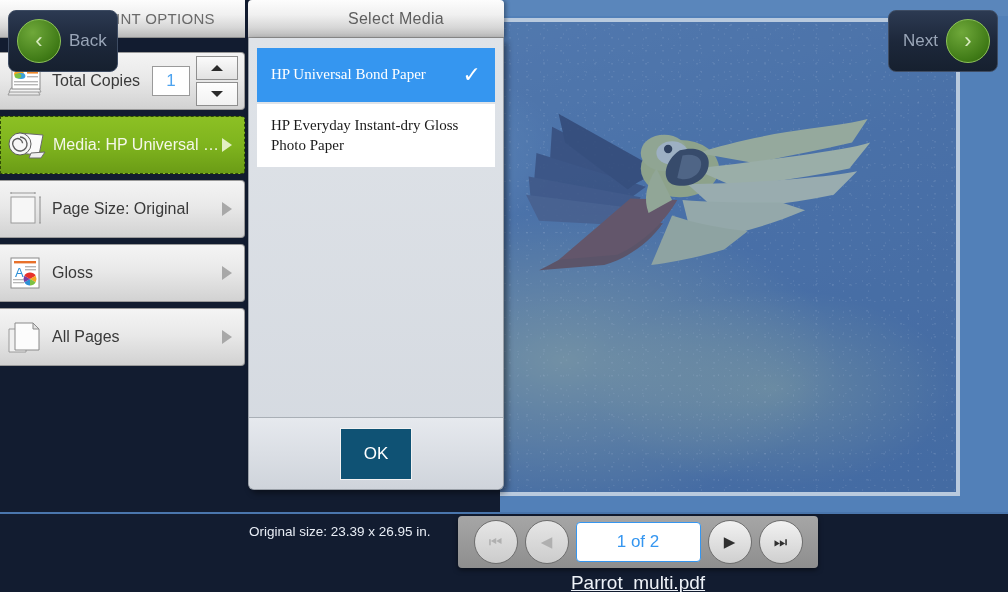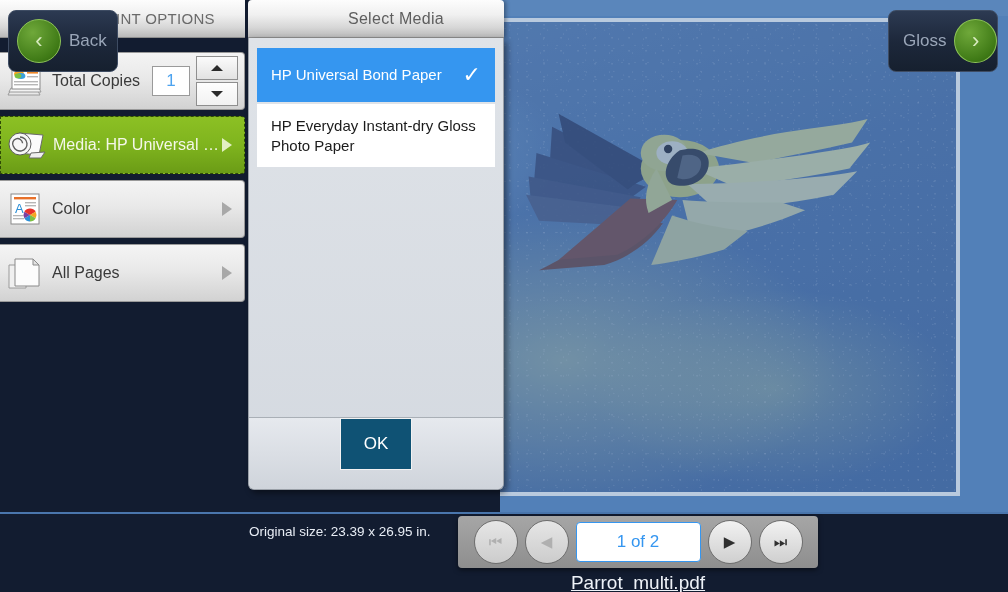--- a/index.html
+++ b/index.html
@@ -123,30 +123,31 @@
   }
   .media-list {
     position: absolute; left: 8px; right: 8px; top: 10px;
     background: #dfe3e8;
   }
   .media-item {
     padding: 12px 14px; font-size: 15px; color: #1b1b1b;
     background: #ffffff; line-height: 1.3;
     display: flex; align-items: center; justify-content: space-between; gap: 8px;
     min-height: 54px;
+    font-family: Liberation Serif, serif;
   }
   .media-item.sel { background: #3596f0; color: #fff; }
   .check { font-size: 22px; line-height: 1; color: #fff; }
   .media-sep { height: 2px; background: #dfe3e8; }
   .media-footer {
     position: absolute; left: 0; right: 0; bottom: 0; height: 72px;
     border-top: 1px solid #a9afb6;
     background: linear-gradient(180deg,#e6e9ee 0%,#cfd4db 100%);
     border-radius: 0 0 6px 6px;
-    display: flex; justify-content: center;
+    display: flex; align-items: center; justify-content: center;
   }
   .ok-btn {
     width: 72px; height: 52px; background: #0f5274; border: 1px solid #f2f2f2;
     color: #fff; font-size: 17px; display: flex; align-items: center; justify-content: center;
   }
 
   
   .bottombar {
     position: absolute; left: 0; top: 512px; width: 1008px; height: 80px;
     background: #121c30; border-top: 2px solid #4a76ad;
@@ -274,20 +275,31 @@
           <path d="M14 8 L38 10 L34 30 L12 28 Z" fill="#fbfbfb" stroke="#6a6a6a" stroke-width="1"></path>
           <ellipse cx="15" cy="19" rx="11" ry="11" fill="#f7f7f7" stroke="#5d5d5d" stroke-width="1"></ellipse>
           <path d="M15 19 m0 -7 a7 7 0 1 1 -6.6 9.3 a5 5 0 1 1 9.2 -3" fill="none" stroke="#5d5d5d" stroke-width="1.4"></path>
           <path d="M26 28 L40 27 L36 33 L24 33 Z" fill="#efefef" stroke="#6a6a6a" stroke-width="1"></path>
         </svg>
       </span>
       <span class="olabel">Media: HP Universal Bo...</span>
       <span class="arrow-r"></span>
     </div>
 
+    <div class="opt">
+      <span class="oi">
+        <svg viewBox="0 0 44 40" width="44" height="40">
+          <rect x="7" y="8" width="24" height="26" fill="#f6f6f6" stroke="#9a9a9a" stroke-width="1"></rect>
+          <path d="M7 5 L7 3 M31 5 L31 3 M7 4 L31 4" stroke="#9a9a9a" stroke-width="1.2" fill="none"></path>
+          <path d="M35 8 L37 8 M35 34 L37 34 M36 8 L36 34" stroke="#9a9a9a" stroke-width="1.2" fill="none"></path>
+        </svg>
+      </span>
+      <span class="olabel">Page Size: Original</span>
+      <span class="arrow-r"></span>
+    </div>
 
     <div class="opt">
       <span class="oi">
         <svg viewBox="0 0 44 40" width="44" height="40">
           <rect x="7" y="5" width="28" height="30" fill="#fff" stroke="#8a8a8a" stroke-width="1"></rect>
           <rect x="10" y="8" width="22" height="2.4" fill="#e8712a"></rect>
           <text x="11" y="24" font-family="Liberation Sans, sans-serif" font-size="13" fill="#2b8fd6">A</text>
           <rect x="21" y="13" width="11" height="1.4" fill="#b6b6b6"></rect>
           <rect x="21" y="16" width="11" height="1.4" fill="#b6b6b6"></rect>
           <rect x="9" y="26" width="11" height="1.3" fill="#b6b6b6"></rect>
@@ -296,21 +308,21 @@
             <circle r="6.5" fill="#eee"></circle>
             <path d="M0 0 L0 -6.5 A6.5 6.5 0 0 1 5.6 -3.2 Z" fill="#e8312a"></path>
             <path d="M0 0 L5.6 -3.2 A6.5 6.5 0 0 1 5.6 3.2 Z" fill="#f5a623"></path>
             <path d="M0 0 L5.6 3.2 A6.5 6.5 0 0 1 0 6.5 Z" fill="#7cc143"></path>
             <path d="M0 0 L0 6.5 A6.5 6.5 0 0 1 -5.6 3.2 Z" fill="#2b8fd6"></path>
             <path d="M0 0 L-5.6 3.2 A6.5 6.5 0 0 1 -5.6 -3.2 Z" fill="#7b3fa0"></path>
             <path d="M0 0 L-5.6 -3.2 A6.5 6.5 0 0 1 0 -6.5 Z" fill="#e8312a"></path>
           </g>
         </svg>
       </span>
-      <span class="olabel">Color</span>
+      <span class="olabel">Gloss</span>
       <span class="arrow-r"></span>
     </div>
 
     <div class="opt">
       <span class="oi">
         <svg viewBox="0 0 44 40" width="44" height="40">
           <path d="M5 12 L22 12 L22 35 L5 35 Z" fill="#f0f0f0" stroke="#9a9a9a" stroke-width="1"></path>
           <path d="M11 6 L29 6 L35 12 L35 33 L11 33 Z" fill="#fcfcfc" stroke="#8a8a8a" stroke-width="1"></path>
           <path d="M29 6 L29 12 L35 12 Z" fill="#e2e2e2" stroke="#8a8a8a" stroke-width="1"></path>
         </svg>
@@ -338,21 +350,21 @@
   </div>
 
   <div class="bottombar"></div>
 
   <div class="navbtn-big back">
     <span class="circ-green">‹</span>
     <span>Back</span>
   </div>
 
   <div class="navbtn-big next">
-    <span>Gloss</span>
+    <span>Next</span>
     <span class="circ-green">›</span>
   </div>
 
   <div class="orig-size">Original size: 23.39 x 26.95 in.</div>
 
   <div class="pager">
     <div class="pgbtn disabled">⏮</div>
     <div class="pgbtn disabled">◀</div>
     <div class="pgfield">1 of 2</div>
     <div class="pgbtn">▶</div>

